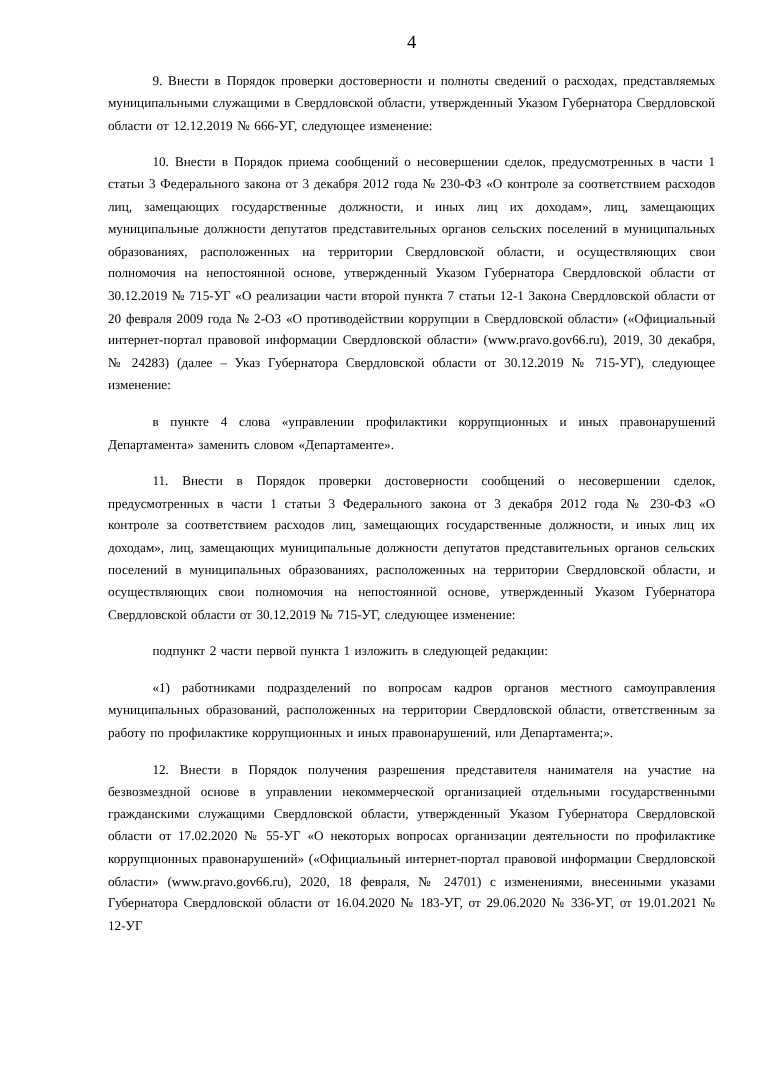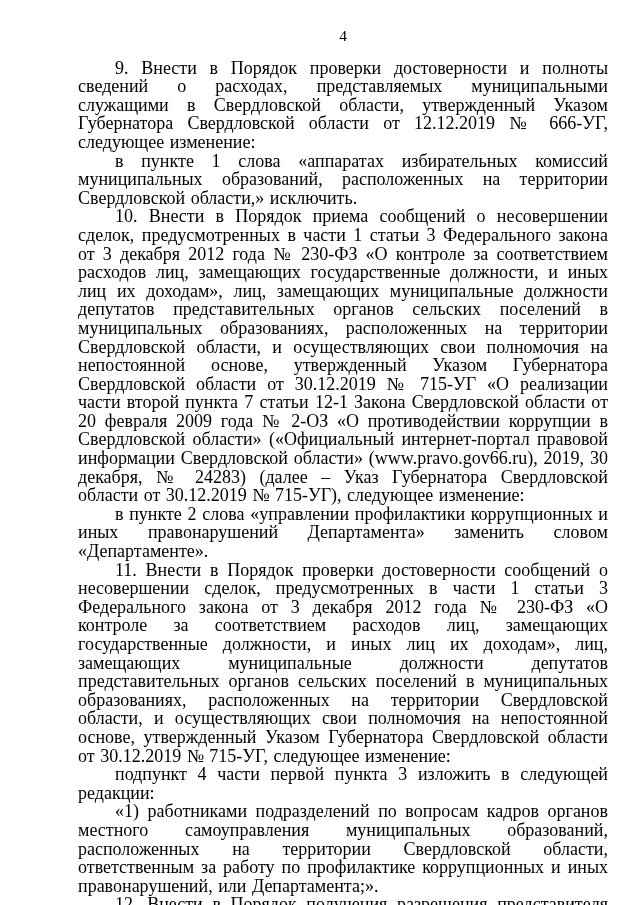--- a/index.html
+++ b/index.html
@@ -21,43 +21,42 @@
     padding: 27px 32px 0 78px;
     background: #ffffff;
   }
   .page-number {
     text-align: center;
     font-size: 15.5px;
     line-height: 18.6px;
     margin: 0 0 13px 0;
   }
   p.para {
-    margin: 0;
-    font-size: 18px;
+    margin: 12px;
+    font-size: 11px;
     line-height: 18.6px;
     text-align: justify;
     text-indent: 37px;
     word-spacing: 1px;
     font-family: Liberation Serif, serif;
   }
 </style>
 </head>
 <body>
 
 <div class="page">
   <div class="page-number">4</div>
 
   <p class="para">9. Внести в Порядок проверки достоверности и полноты сведений о расходах, представляемых муниципальными служащими в Свердловской области, утвержденный Указом Губернатора Свердловской области от 12.12.2019 № 666-УГ, следующее изменение:</p>
 
-  <p class="para">в пункте 1 слова «аппаратах избирательных комиссий муниципальных образований, расположенных на территории Свердловской области,» исключить.</p>
 
   <p class="para">10. Внести в Порядок приема сообщений о несовершении сделок, предусмотренных в части 1 статьи 3 Федерального закона от 3 декабря 2012 года № 230-ФЗ «О контроле за соответствием расходов лиц, замещающих государственные должности, и иных лиц их доходам», лиц, замещающих муниципальные должности депутатов представительных органов сельских поселений в муниципальных образованиях, расположенных на территории Свердловской области, и осуществляющих свои полномочия на непостоянной основе, утвержденный Указом Губернатора Свердловской области от 30.12.2019 № 715-УГ «О реализации части второй пункта 7 статьи 12-1 Закона Свердловской области от 20 февраля 2009 года № 2-ОЗ «О противодействии коррупции в Свердловской области» («Официальный интернет-портал правовой информации Свердловской области» (www.pravo.gov66.ru), 2019, 30 декабря, № 24283) (далее – Указ Губернатора Свердловской области от 30.12.2019 № 715-УГ), следующее изменение:</p>
 
-  <p class="para">в пункте 2 слова «управлении профилактики коррупционных и иных правонарушений Департамента» заменить словом «Департаменте».</p>
+  <p class="para">в пункте 4 слова «управлении профилактики коррупционных и иных правонарушений Департамента» заменить словом «Департаменте».</p>
 
   <p class="para">11. Внести в Порядок проверки достоверности сообщений о несовершении сделок, предусмотренных в части 1 статьи 3 Федерального закона от 3 декабря 2012 года № 230-ФЗ «О контроле за соответствием расходов лиц, замещающих государственные должности, и иных лиц их доходам», лиц, замещающих муниципальные должности депутатов представительных органов сельских поселений в муниципальных образованиях, расположенных на территории Свердловской области, и осуществляющих свои полномочия на непостоянной основе, утвержденный Указом Губернатора Свердловской области от 30.12.2019 № 715-УГ, следующее изменение:</p>
 
-  <p class="para">подпункт 4 части первой пункта 3 изложить в следующей редакции:</p>
+  <p class="para">подпункт 2 части первой пункта 1 изложить в следующей редакции:</p>
 
   <p class="para">«1) работниками подразделений по вопросам кадров органов местного самоуправления муниципальных образований, расположенных на территории Свердловской области, ответственным за работу по профилактике коррупционных и иных правонарушений, или Департамента;».</p>
 
   <p class="para">12. Внести в Порядок получения разрешения представителя нанимателя на участие на безвозмездной основе в управлении некоммерческой организацией отдельными государственными гражданскими служащими Свердловской области, утвержденный Указом Губернатора Свердловской области от 17.02.2020 № 55-УГ «О некоторых вопросах организации деятельности по профилактике коррупционных правонарушений» («Официальный интернет-портал правовой информации Свердловской области» (www.pravo.gov66.ru), 2020, 18 февраля, № 24701) с изменениями, внесенными указами Губернатора Свердловской области от 16.04.2020 № 183-УГ, от 29.06.2020 № 336-УГ, от 19.01.2021 № 12-УГ</p>
 </div>
 
 </body></html>

